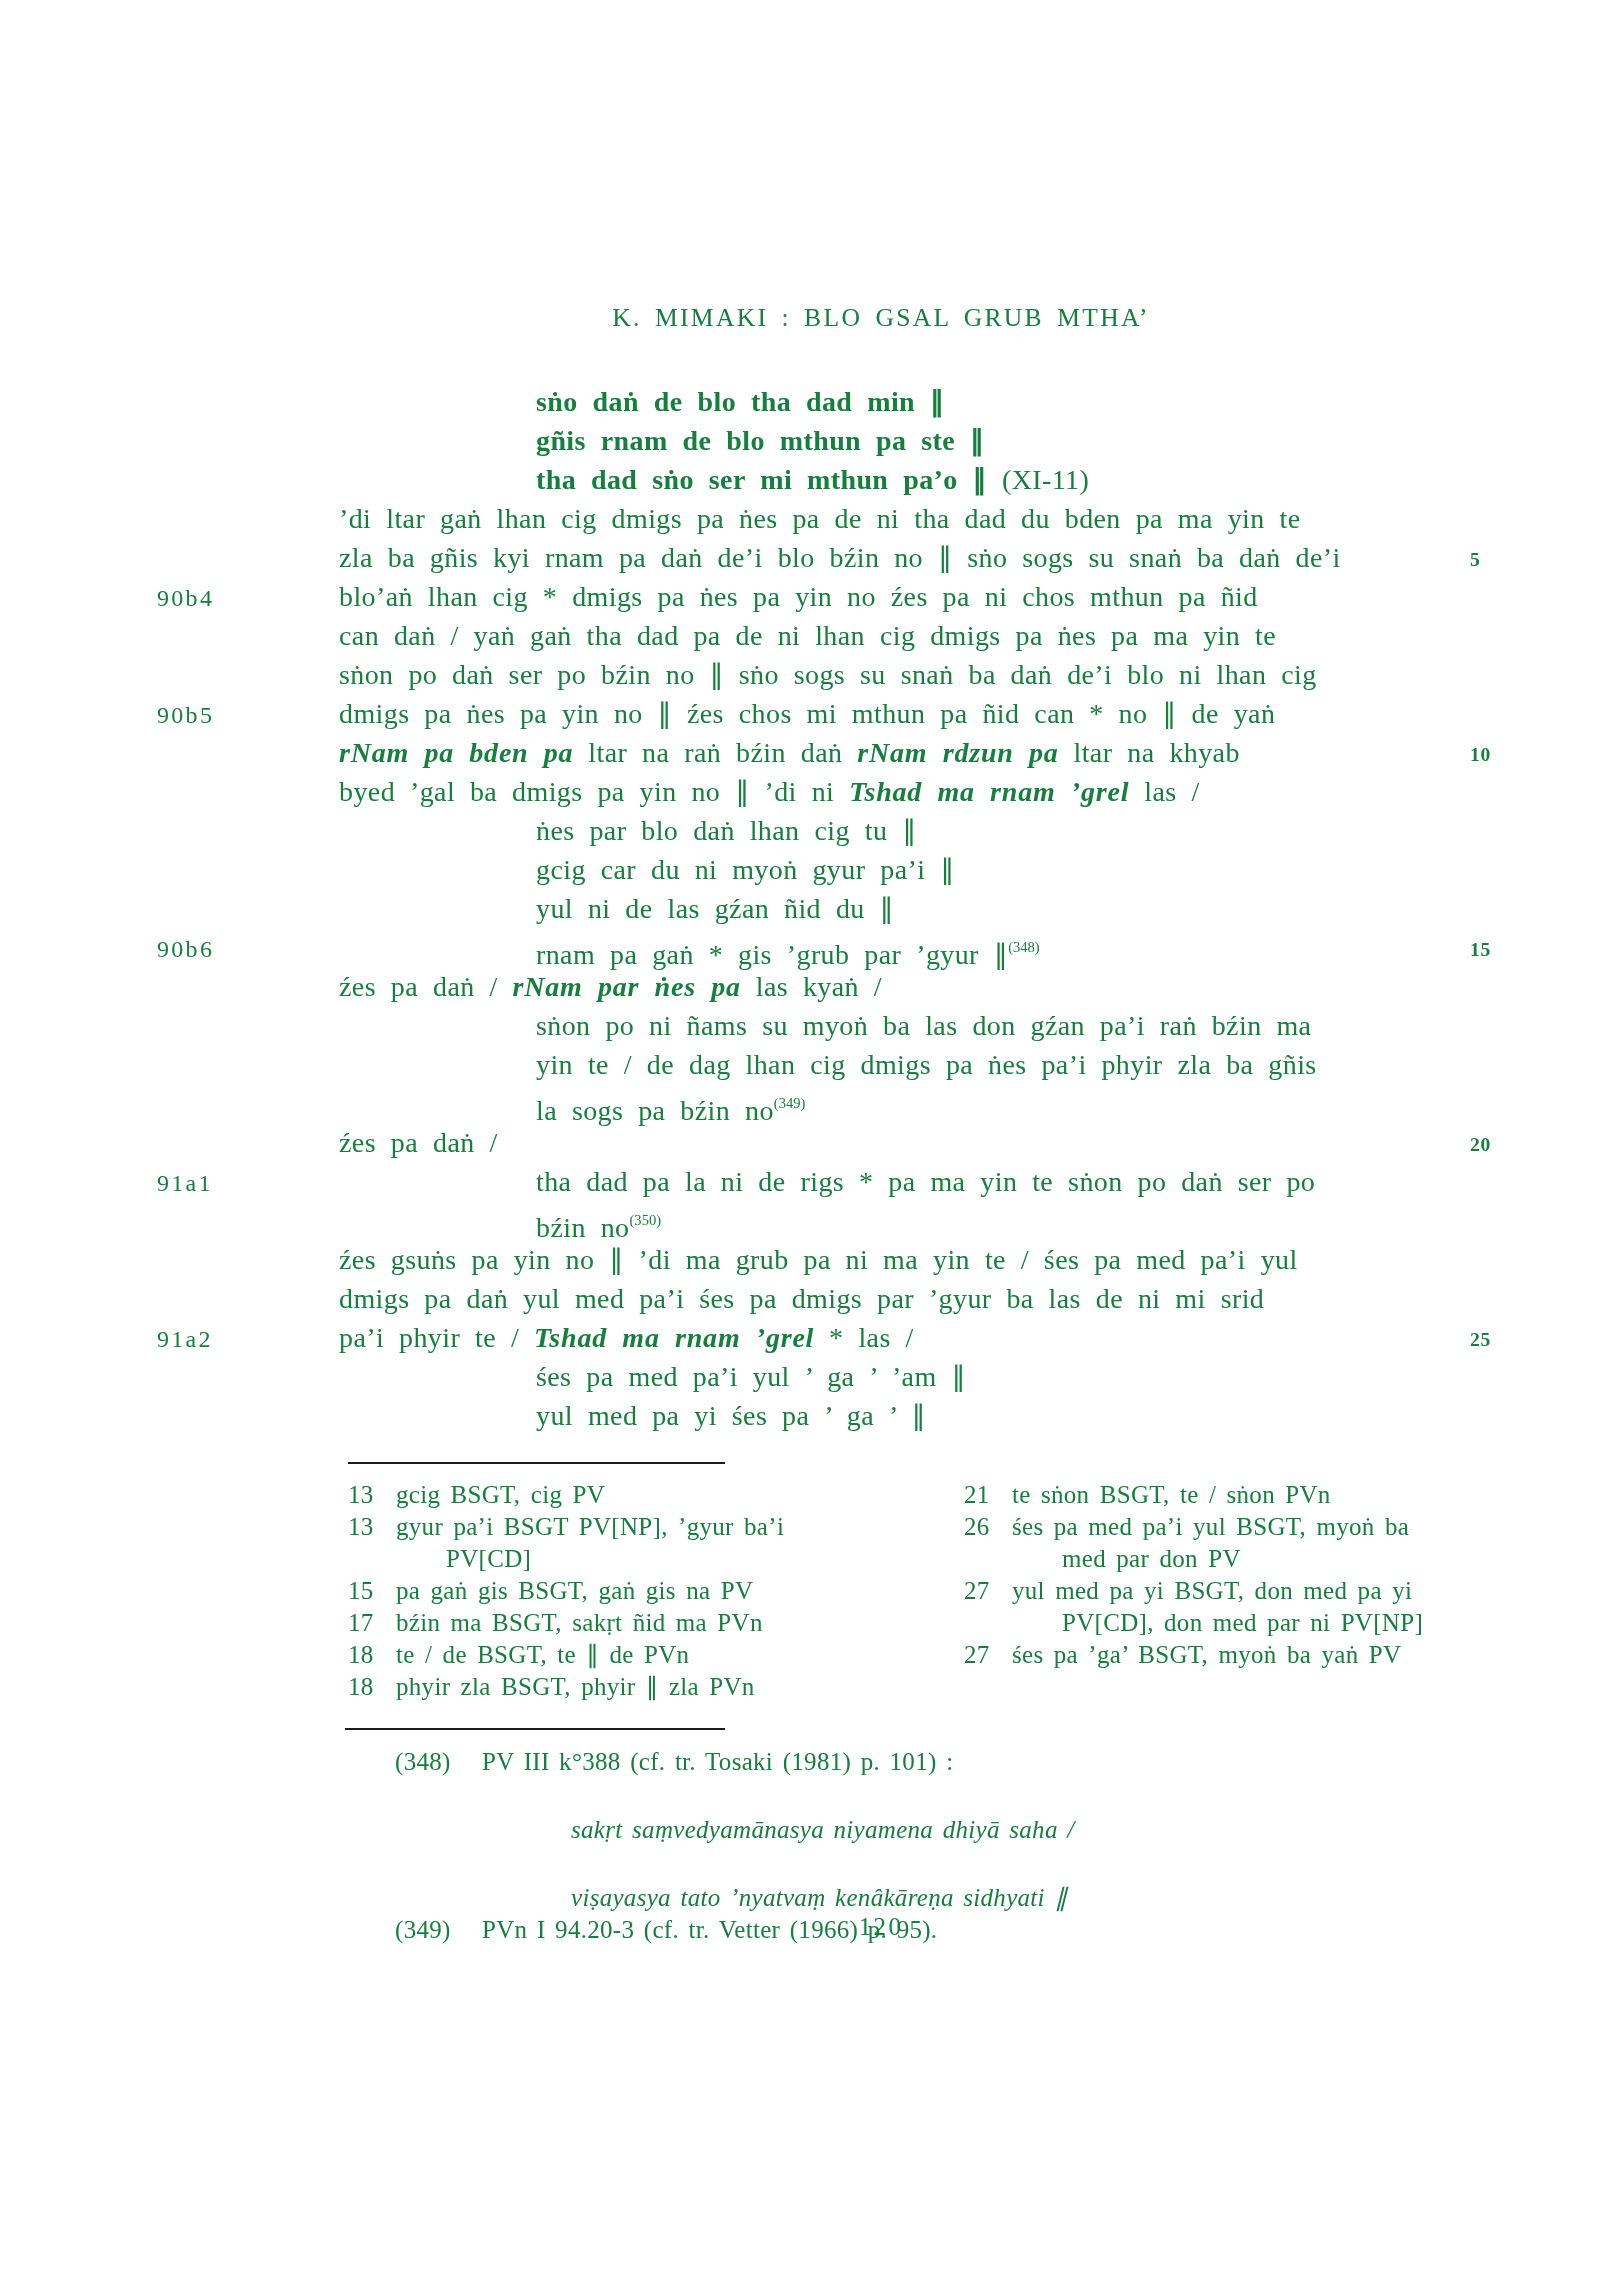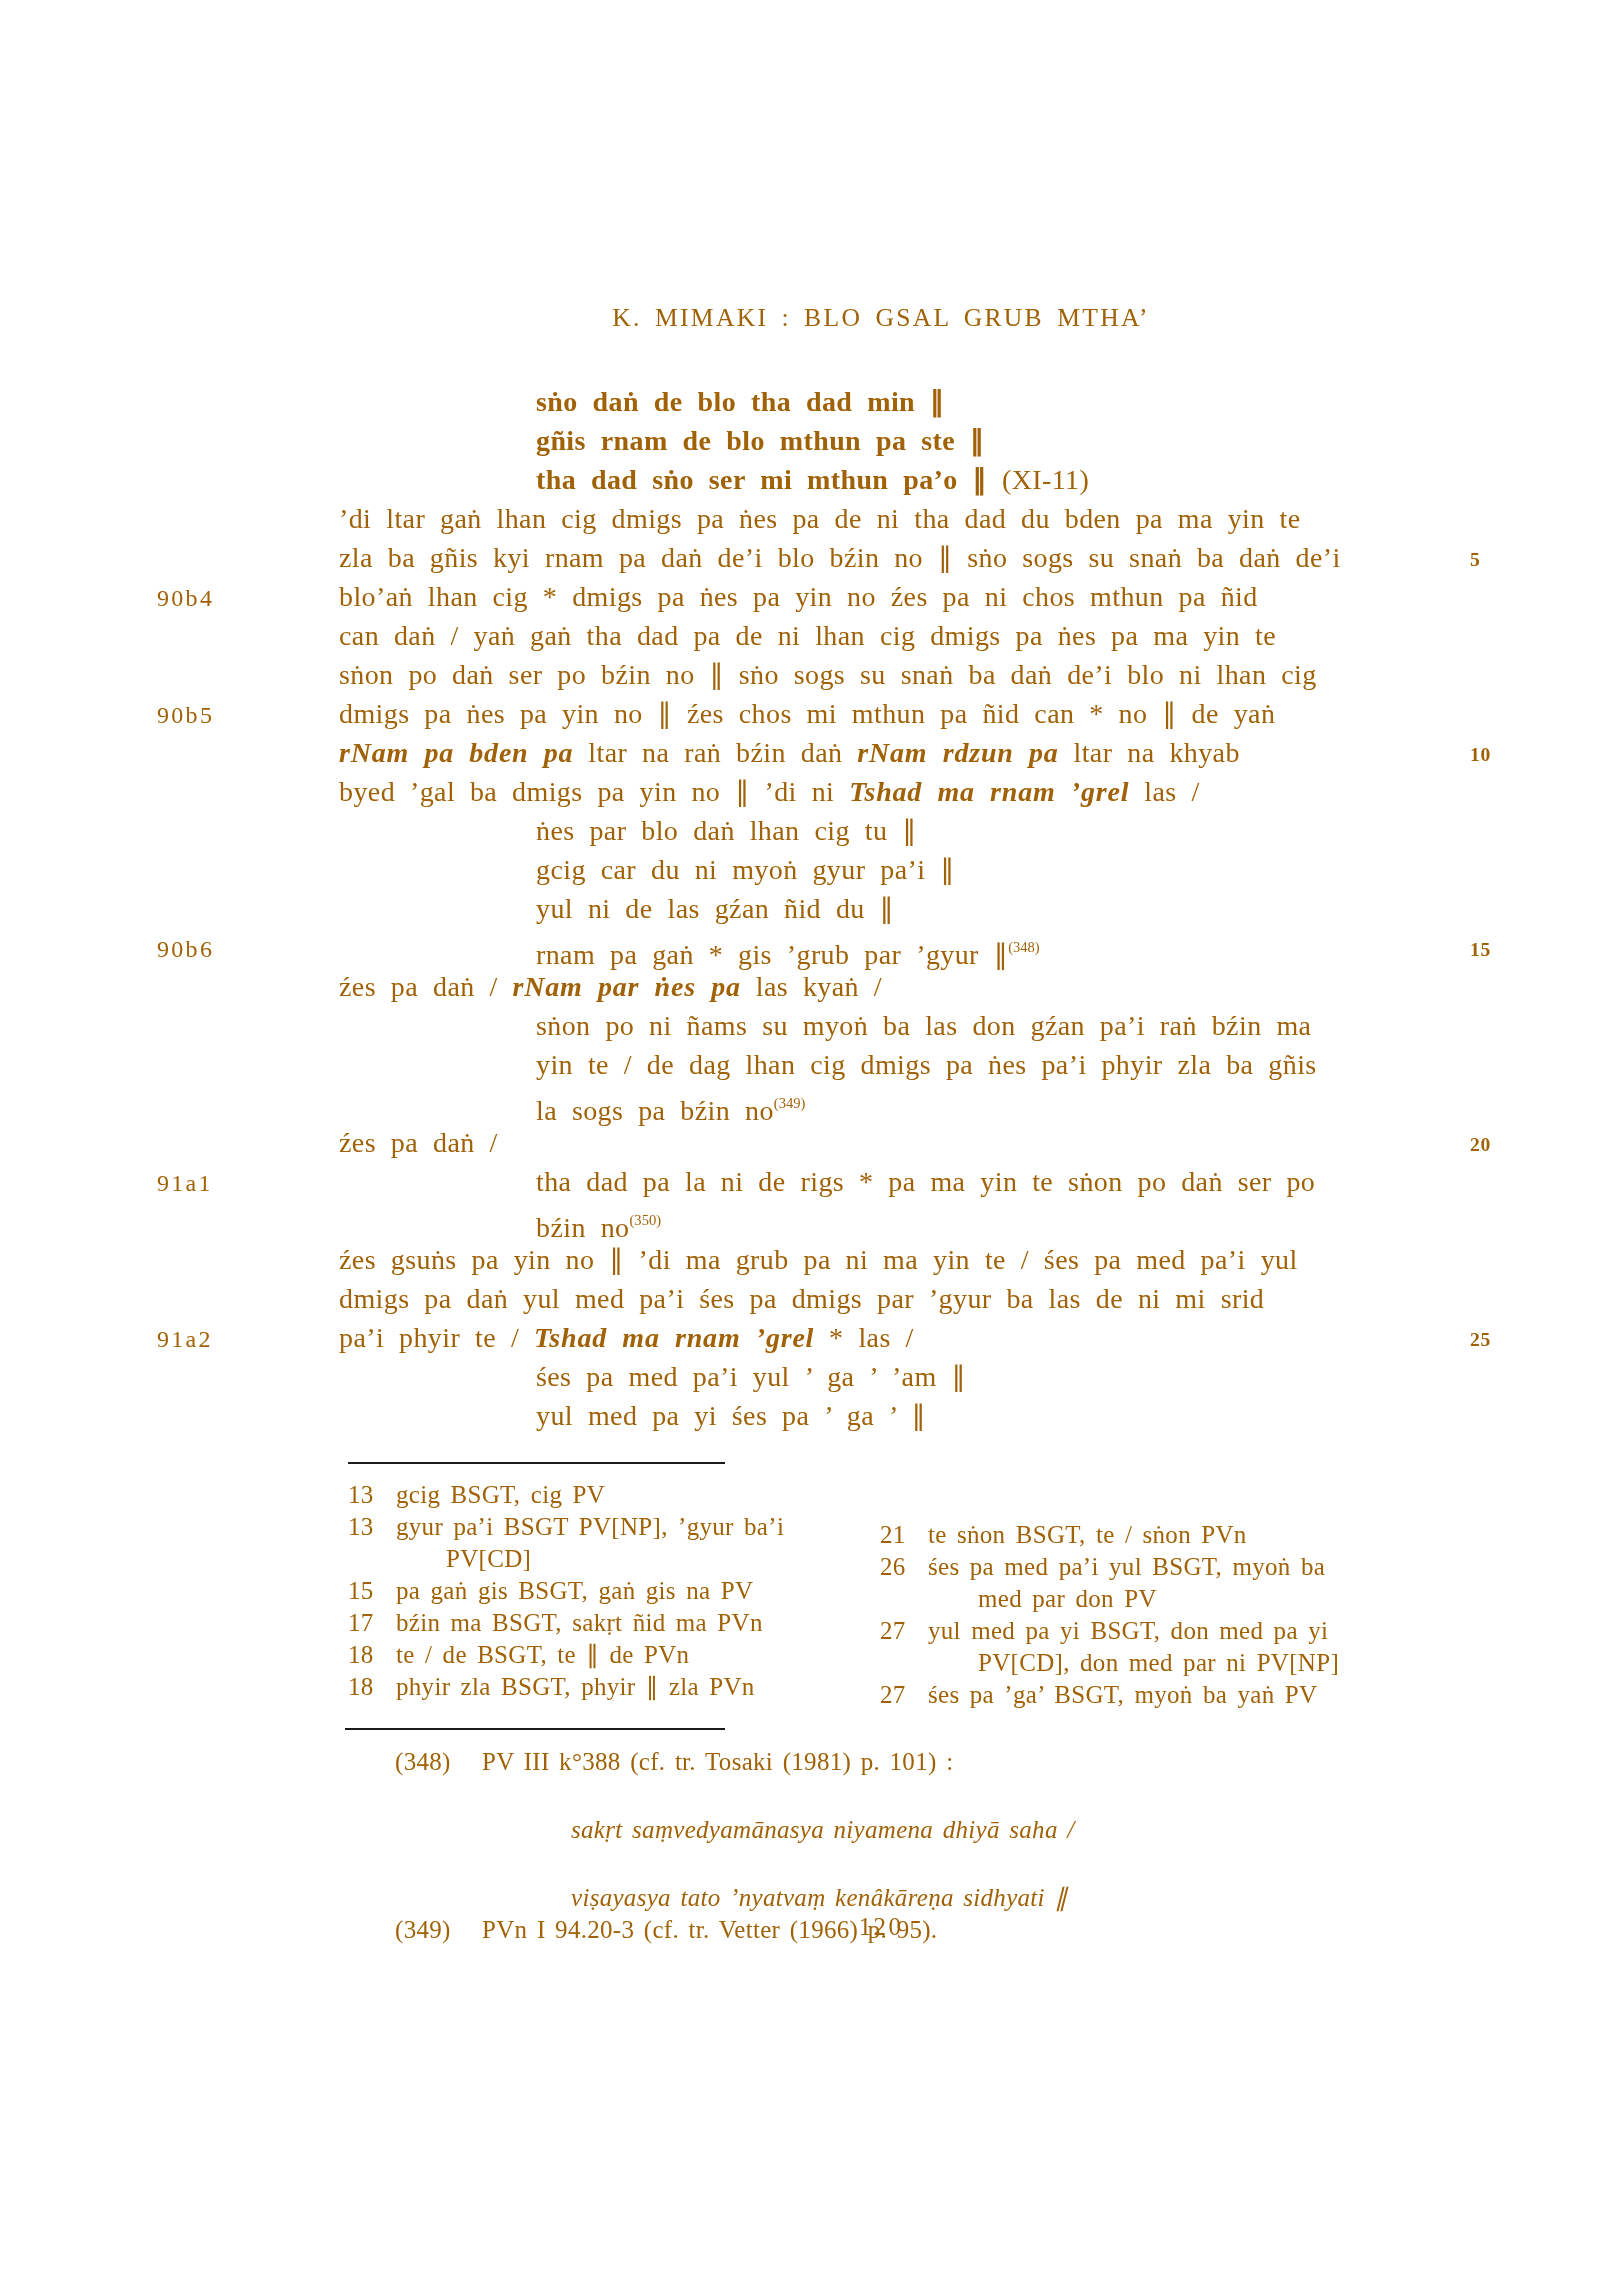--- a/index.html
+++ b/index.html
@@ -1,20 +1,20 @@
 <!DOCTYPE html>
 <html style="font-size:12px"><head>
 <meta charset="utf-8">
 <style>
   html,body{margin:0;padding:0;background:#e8e8e8;}
   .page{
     position:relative;
     width:1617px;height:2284px;
     background:#ffffff;
-    color:#a16207;
+    color:#15803d;
     font-family:"Liberation Serif", serif;
     overflow:hidden;
   }
   .running-header{
     position:absolute;top:303px;left:339px;width:1084px;
     text-align:center;font-size:25.6px;letter-spacing:2.3px;word-spacing:4.5px;
     white-space:nowrap;
   }
   .textblock{position:absolute;top:382px;left:339px;width:1099px;}
   .row{
@@ -35,21 +35,21 @@
   .seg-bi{font-weight:700;font-style:italic;letter-spacing:0.8px;}
   .seg-sup{font-size:0.52em;vertical-align:30%;letter-spacing:0;word-spacing:0;}
   .rule{position:absolute;height:2.3px;background:#1b1b1b;}
   .rule-apparatus{top:1462px;left:348px;width:377px;}
   .rule-footnotes{top:1728px;left:345px;width:380px;}
   .appcol{
     position:absolute;top:1479px;width:580px;
     font-size:25px;line-height:32px;letter-spacing:0.3px;word-spacing:3.8px;
   }
   .appcol.colL{left:348px;}
-  .appcol.colR{left:880px;margin-top:40px;}
+  .appcol.colR{left:964px;}
   .app-entry{display:flex;}
   .app-num{width:48px;flex:none;}
   .app-line{white-space:nowrap;}
   .app-line.cont{padding-left:50px;}
   .fnblock{
     position:absolute;top:1746px;left:395px;width:1017px;
     font-size:25px;line-height:32px;letter-spacing:0.3px;word-spacing:3px;
   }
   .fn{display:flex;}
   .fn-num{width:87px;flex:none;}

